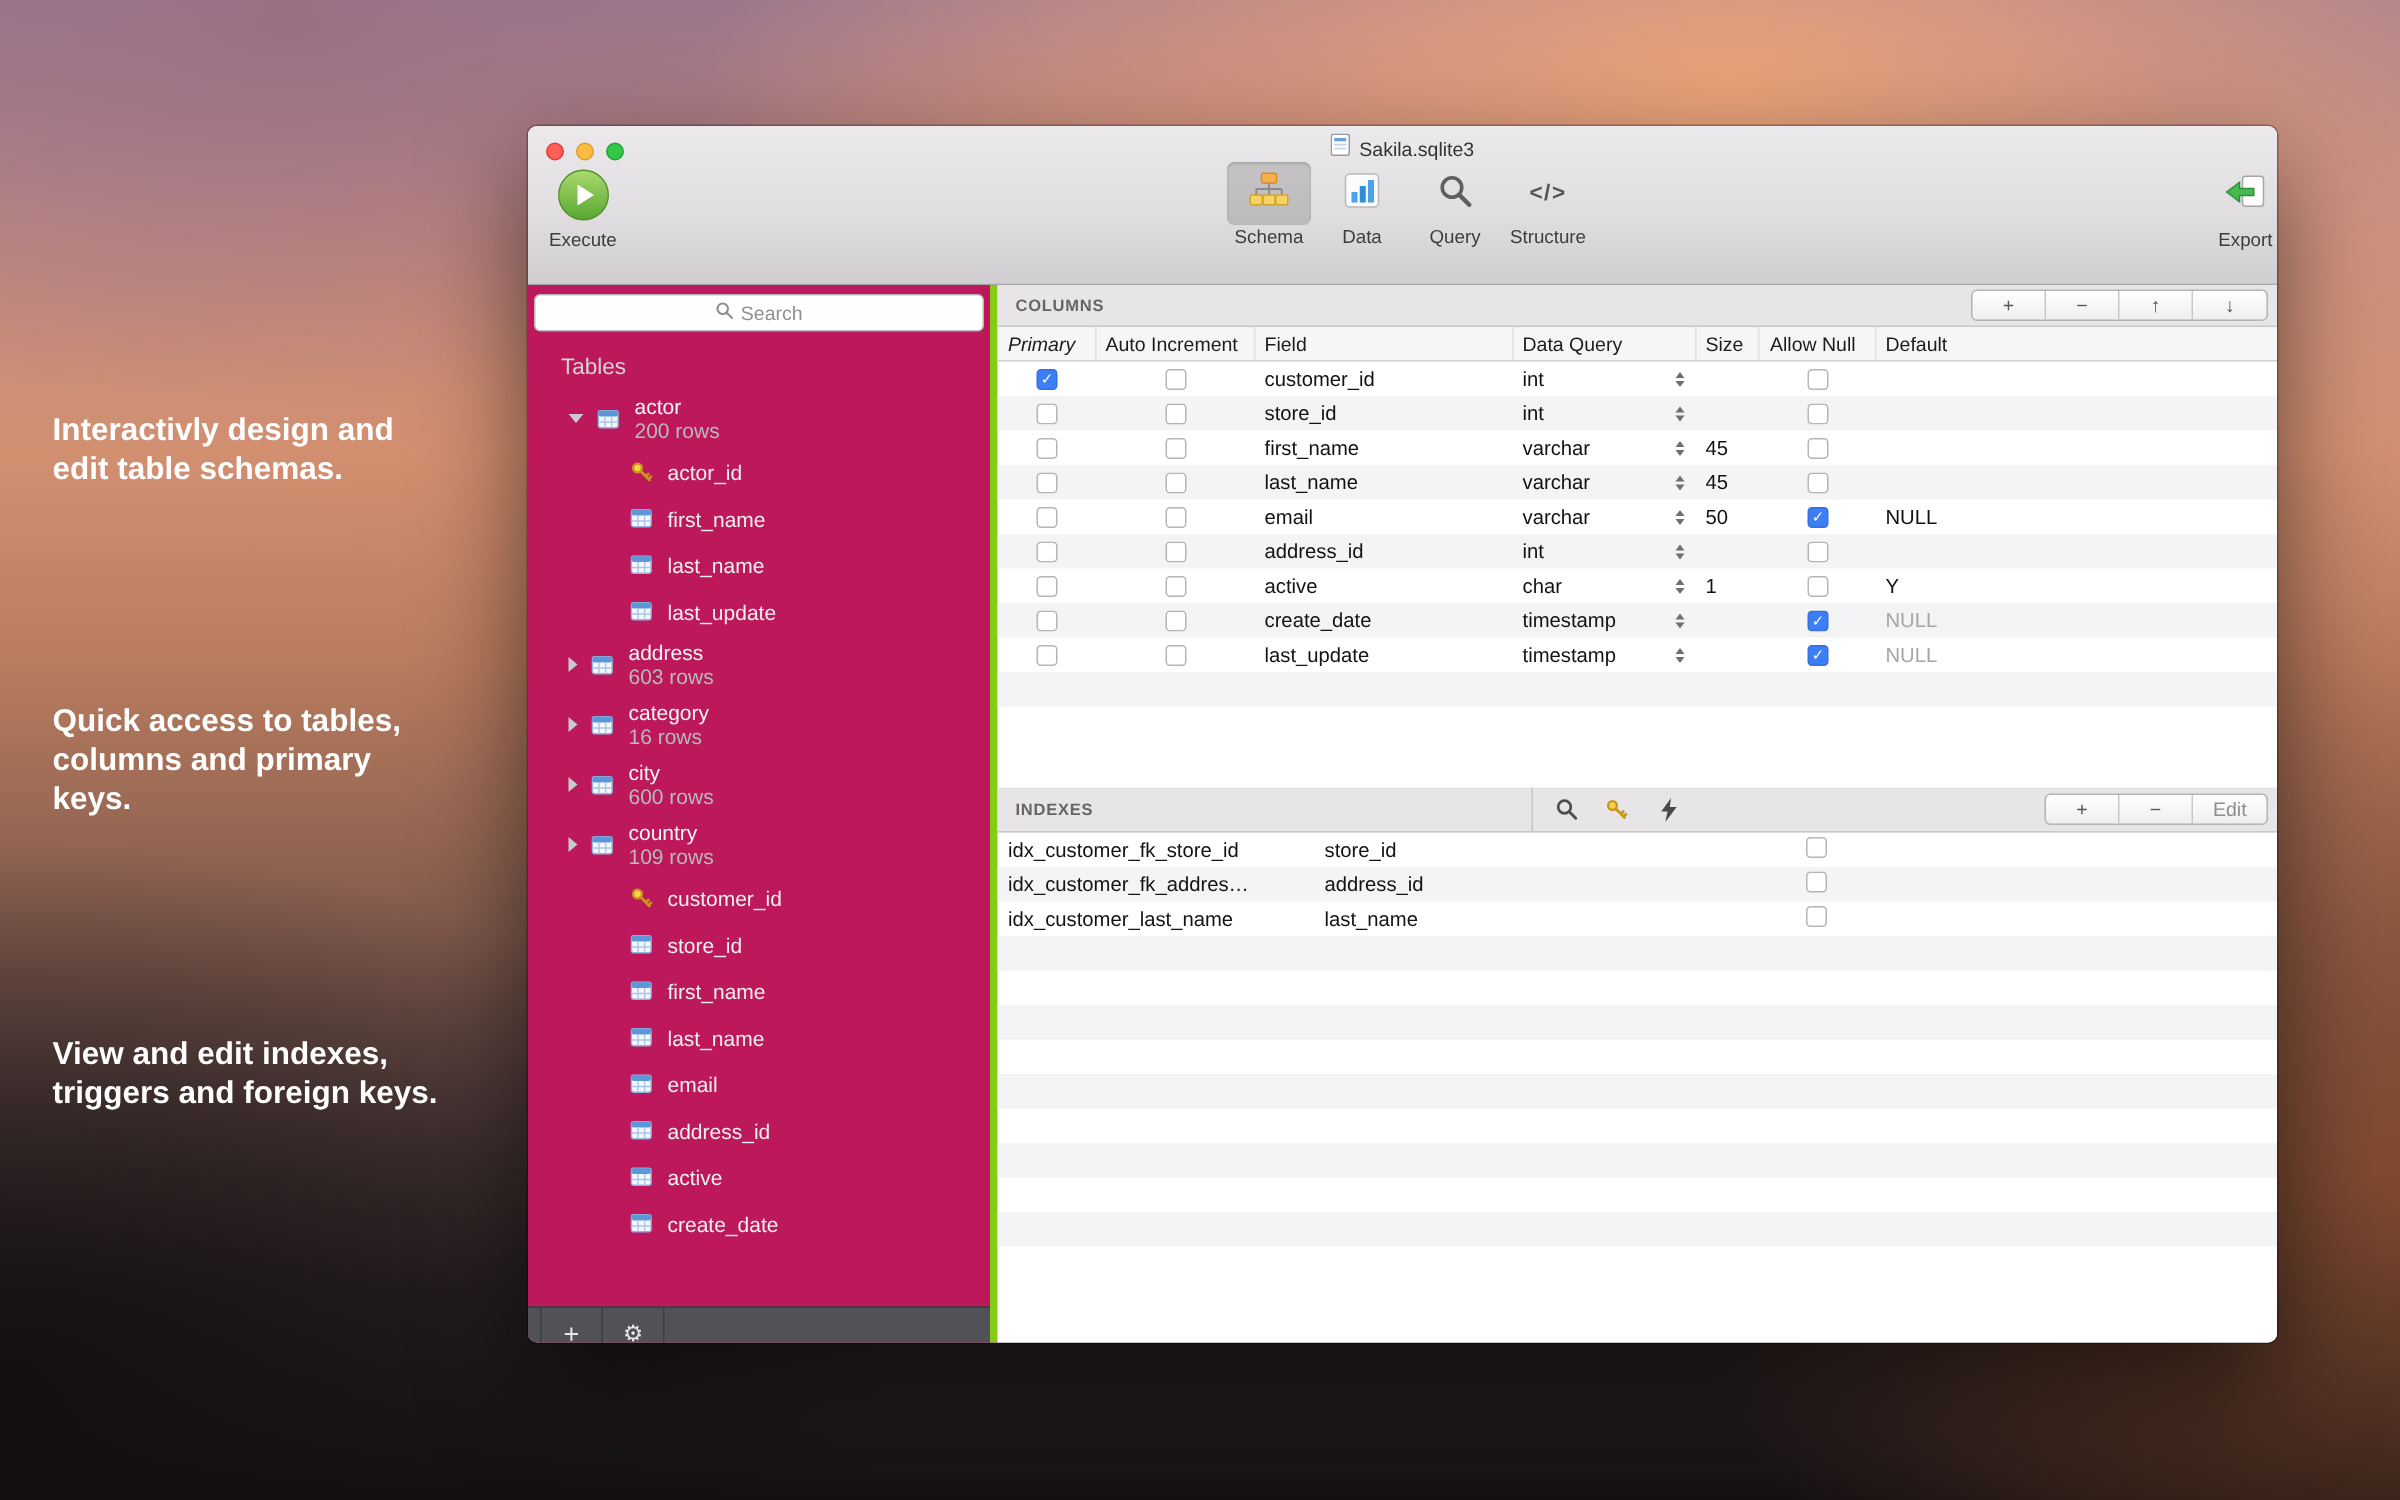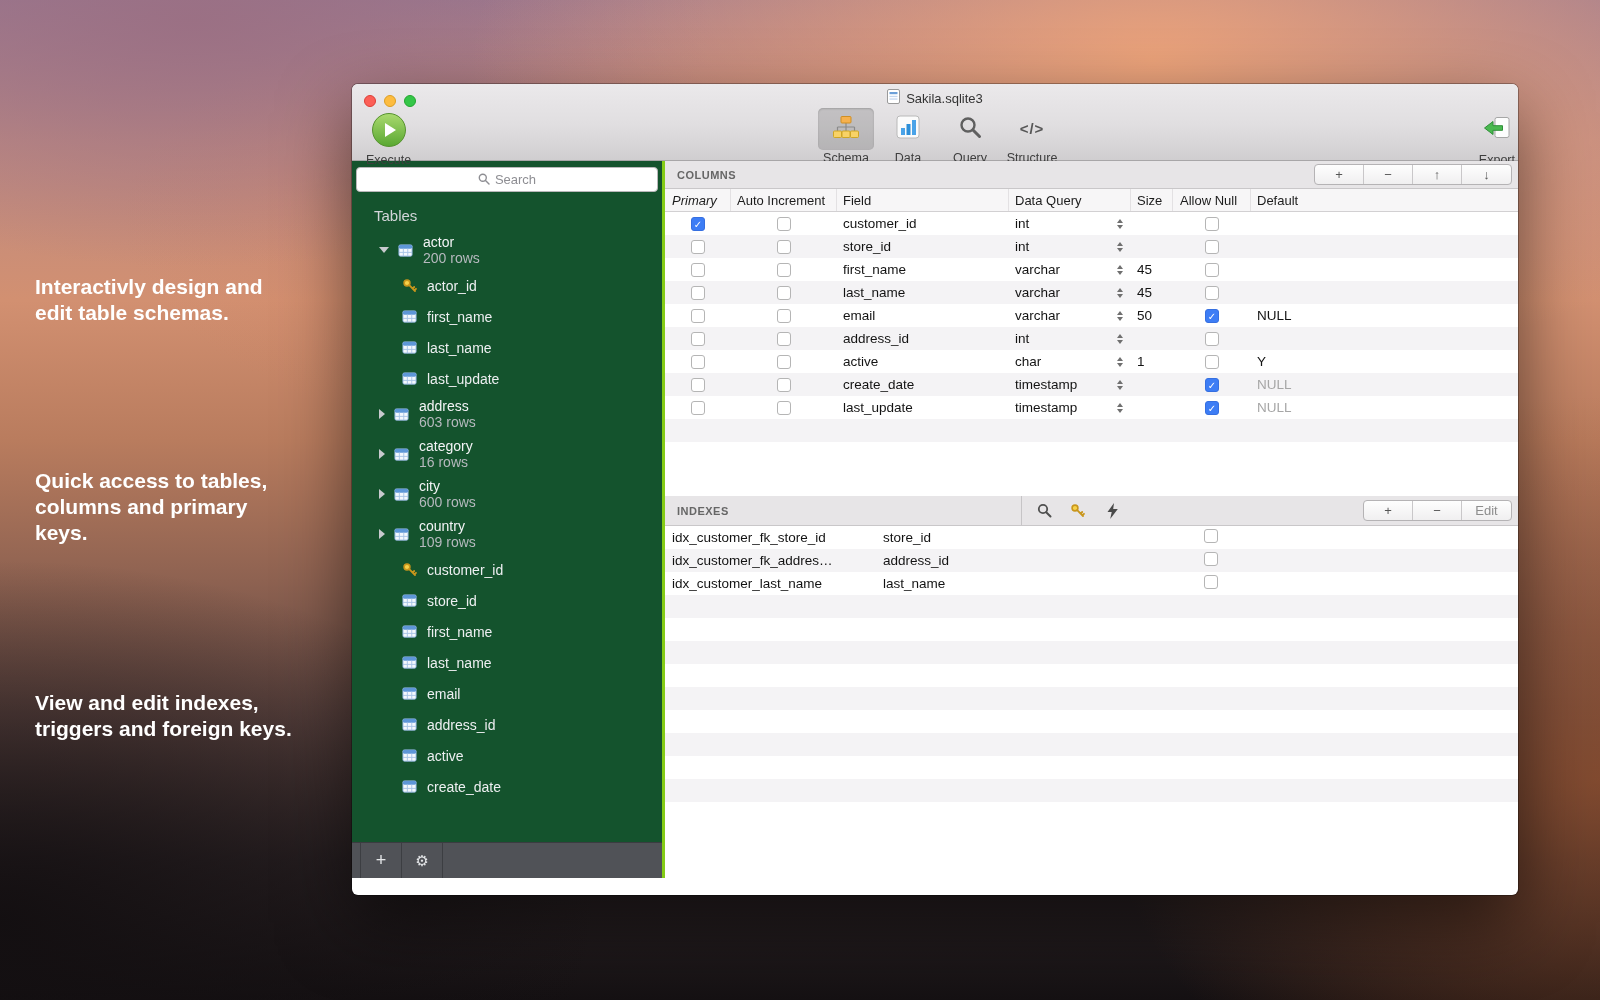--- a/index.html
+++ b/index.html
@@ -14,21 +14,21 @@
       linear-gradient(180deg,#9b7a92 0%,#bd8a83 14%,#d29071 30%,#b97c5e 44%,#8e6251 58%,#5c4440 72%,#2e2527 86%,#151113 100%);}
   .caption{position:absolute;left:35px;color:#fff;font-weight:700;font-size:21px;line-height:26px;z-index:1;}
   .cap1{top:274px;width:268px;}
   .cap2{top:468px;width:262px;}
   .cap3{top:690px;width:300px;}
 
   
   .window{position:absolute;left:352px;top:84px;width:1166px;height:811px;border-radius:6px;
     overflow:hidden;background:#fff;z-index:2;
     box-shadow:0 28px 70px rgba(0,0,0,.55), 0 0 0 1px rgba(0,0,0,.28);}
-  .chrome{position:relative;height:77px;background:linear-gradient(180deg,#ebe9eb 0%,#e0dee0 55%,#d0ced0 100%);
+  .chrome{position:relative;height:106px;background:linear-gradient(180deg,#ebe9eb 0%,#e0dee0 55%,#d0ced0 100%);
     border-bottom:1px solid #a8a6a8;box-sizing:border-box;padding-left:35px;}
   .traffic{position:absolute;top:11px;left:12px;display:flex;gap:8px;}
   .light{width:12px;height:12px;border-radius:50%;box-sizing:border-box;}
   .light.red{background:#fc5f57;border:1px solid #dd3e36;}
   .light.yellow{background:#fdbc40;border:1px solid #dd9f23;}
   .light.green{background:#35c648;border:1px solid #23a630;}
   .title-row{position:absolute;top:5px;left:0;right:0;display:flex;justify-content:center;align-items:center;gap:6px;}
   .title{font-size:13px;color:#333;}
   .toolbar{position:absolute;top:24px;left:0;right:0;height:68px;}
   .tool{position:absolute;display:flex;flex-direction:column;align-items:center;}
@@ -41,37 +41,37 @@
     border-top:7px solid transparent;border-bottom:7px solid transparent;border-left:11px solid #fff;}
   .view-tabs{position:absolute;left:466px;top:0;display:flex;gap:6px;}
   .vtab{display:flex;flex-direction:column;align-items:center;}
   .vtab .icon-area{width:56px;height:42px;border-radius:5px;}
   .vtab.selected .icon-area{background:rgba(0,0,0,.15);box-shadow:inset 0 1px 2px rgba(0,0,0,.18);}
   .code-glyph{font-weight:700;font-size:15px;color:#565656;letter-spacing:1px;}
   .export{right:3px;}
 
   
   .wbody{display:flex;height:717px;}
-  .sidebar{width:313px;background:#14532d;display:flex;flex-direction:column;box-sizing:border-box;border-right:3px solid #84cc16;}
+  .sidebar{width:313px;background:#be185d;display:flex;flex-direction:column;box-sizing:border-box;border-right:5px solid #84cc16;}
   .search-wrap{padding:6px 4px 5px 4px;}
   .search-field{height:23px;background:#fff;border:1px solid #b9b7b9;border-radius:4px;
     display:flex;align-items:center;justify-content:center;gap:5px;}
   .search-ph{font-size:13px;color:#8e8e93;}
   .tree-head{padding:10px 0 6px 22px;font-size:15px;color:#d3d5d9;}
   .tree{flex:1;overflow:hidden;}
   .titem{height:40px;display:flex;align-items:center;padding-left:27px;box-sizing:border-box;}
   .titem.sel{background:rgba(0,0,0,.24);}
   .tri{width:0;height:0;margin-right:9px;flex:0 0 auto;}
   .tri.down{border-left:5px solid transparent;border-right:5px solid transparent;border-top:6px solid #c8cace;}
   .tri.right{border-top:5px solid transparent;border-bottom:5px solid transparent;border-left:6px solid #c8cace;}
   .ticon,.cicon{width:16px;height:16px;margin-right:9px;flex:0 0 auto;display:flex;align-items:center;}
   .tmeta{display:flex;flex-direction:column;line-height:1.15;}
   .tname{font-size:14px;color:#f3f4f6;}
   .trows{font-size:14px;color:#b6b9be;}
-  .citem{height:31px;display:flex;align-items:center;padding-left:50px;box-sizing:border-box;}
+  .citem{height:31px;display:flex;align-items:center;padding-left:68px;box-sizing:border-box;}
   .cname{font-size:14px;color:#edeff1;}
   .side-bottom{height:35px;border-top:1px solid #3a3c40;background:#505257;display:flex;padding-left:8px;}
   .sb-btn{width:42px;height:100%;background:transparent;border:none;border-left:1px solid #3c3e42;border-right:1px solid #3c3e42;
     color:#e4e6e8;font-size:18px;line-height:33px;padding:0;margin-right:-1px;}
   .sb-btn.gear{font-size:15px;}
 
   
   .content{flex:1;background:#fff;position:relative;overflow:hidden;}
   .panel-head{height:28px;background:#e7e5e7;border-bottom:1px solid #c9c7c9;display:flex;align-items:center;
     padding:0 4px 0 12px;box-sizing:border-box;}

